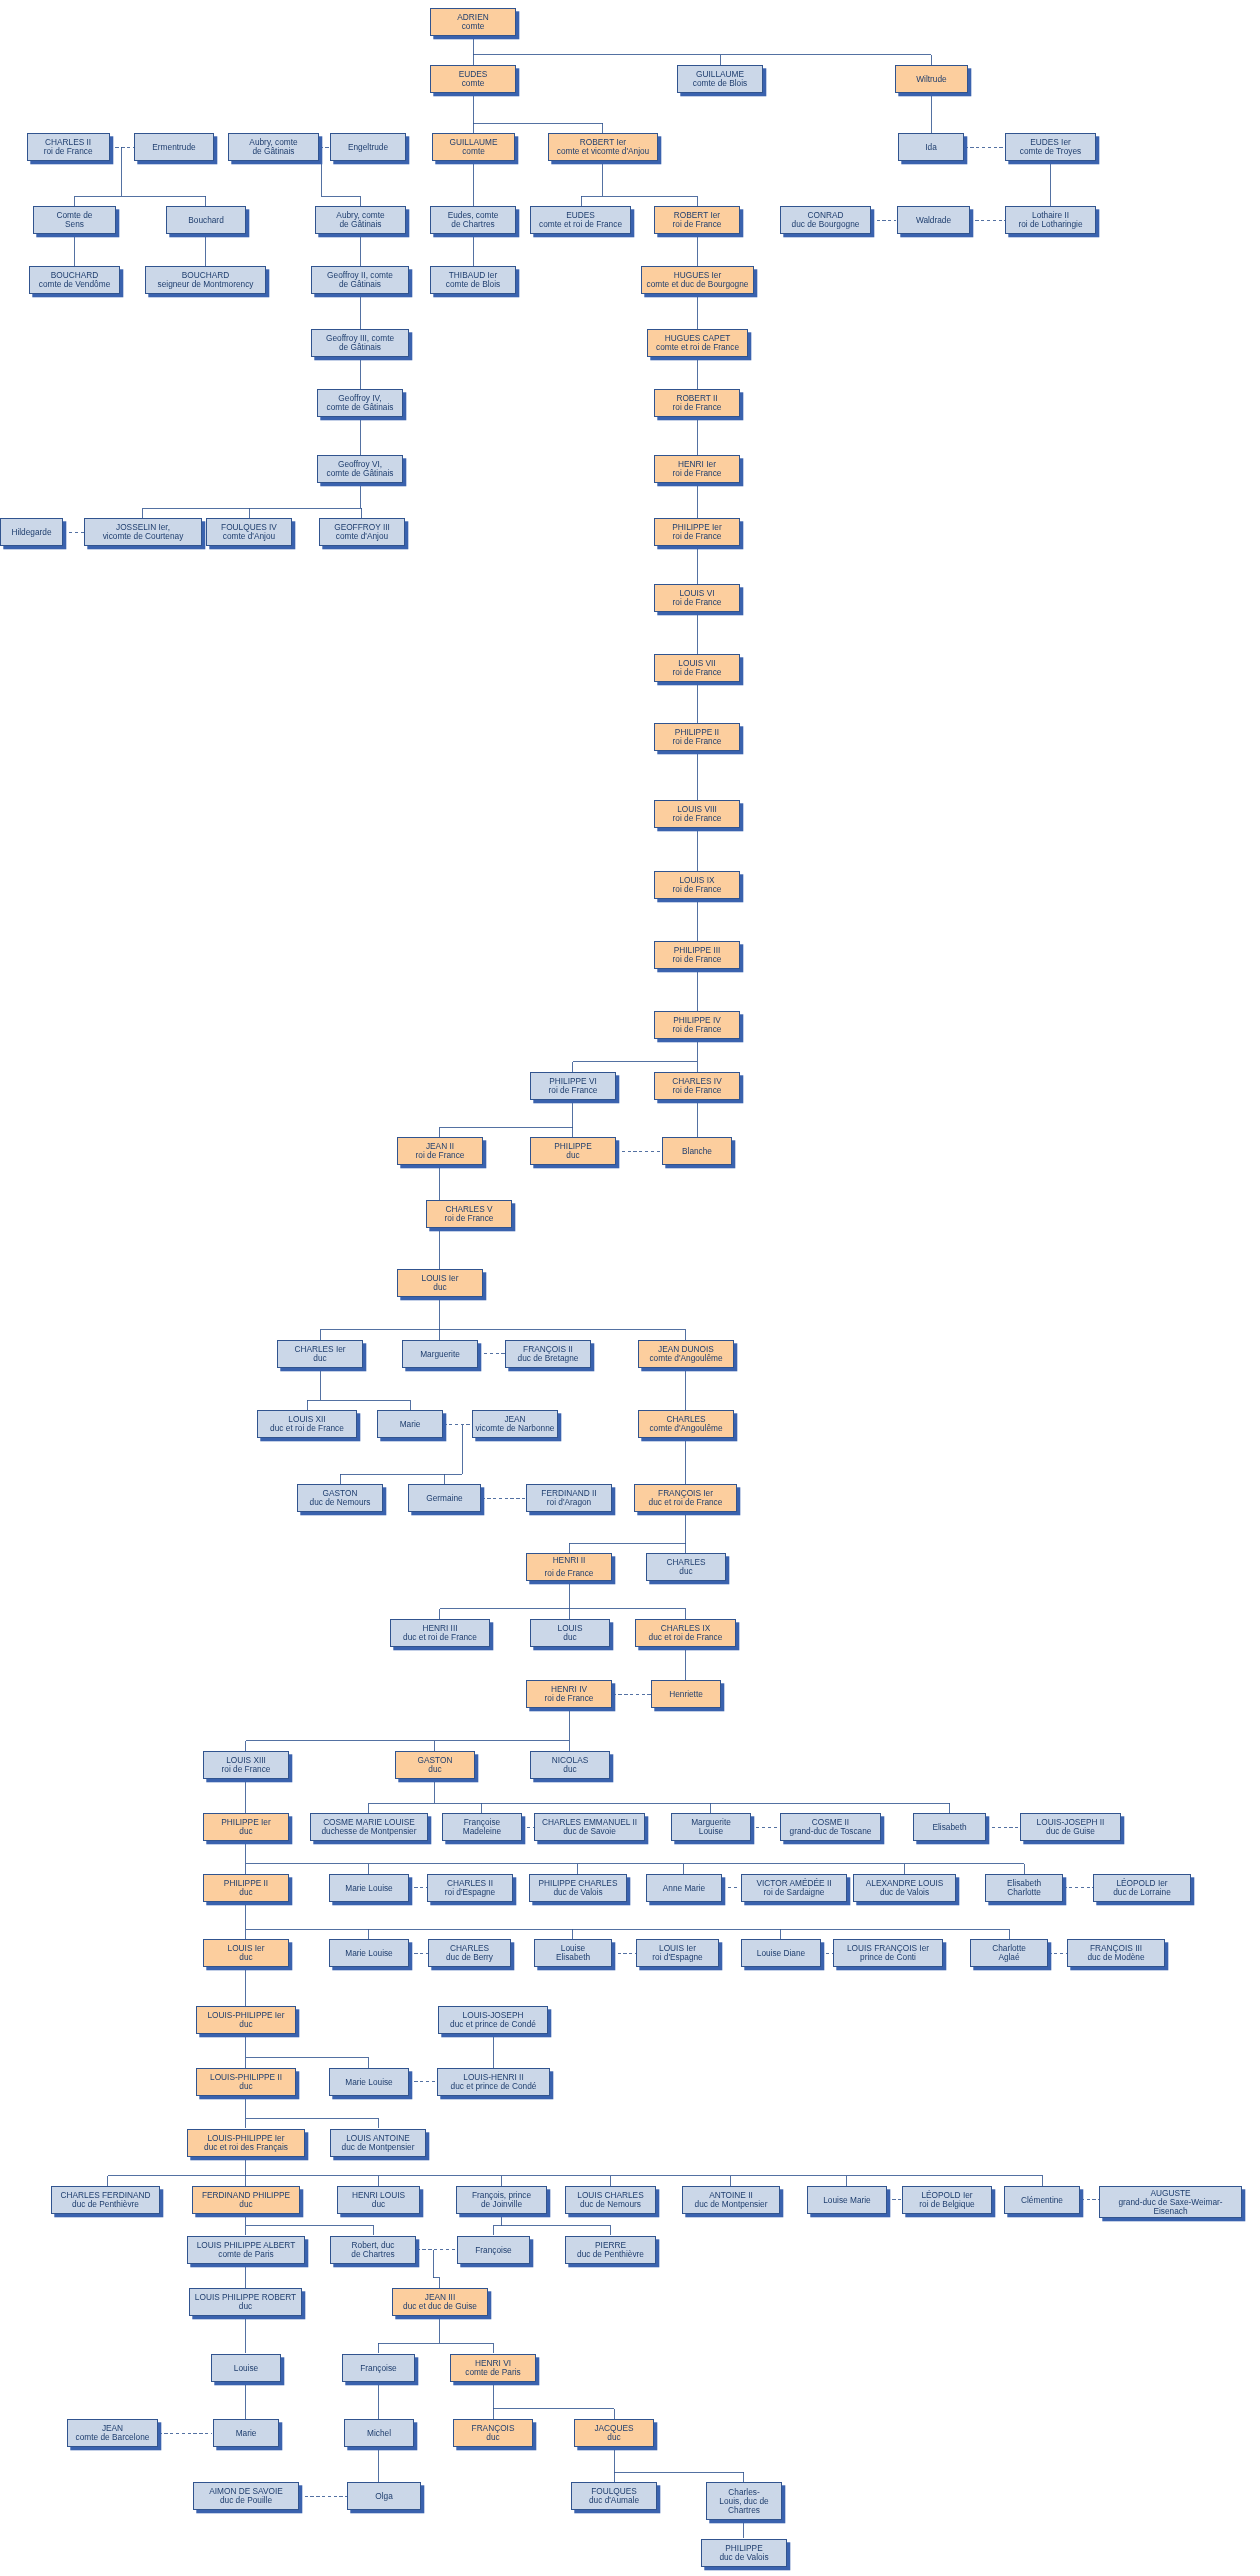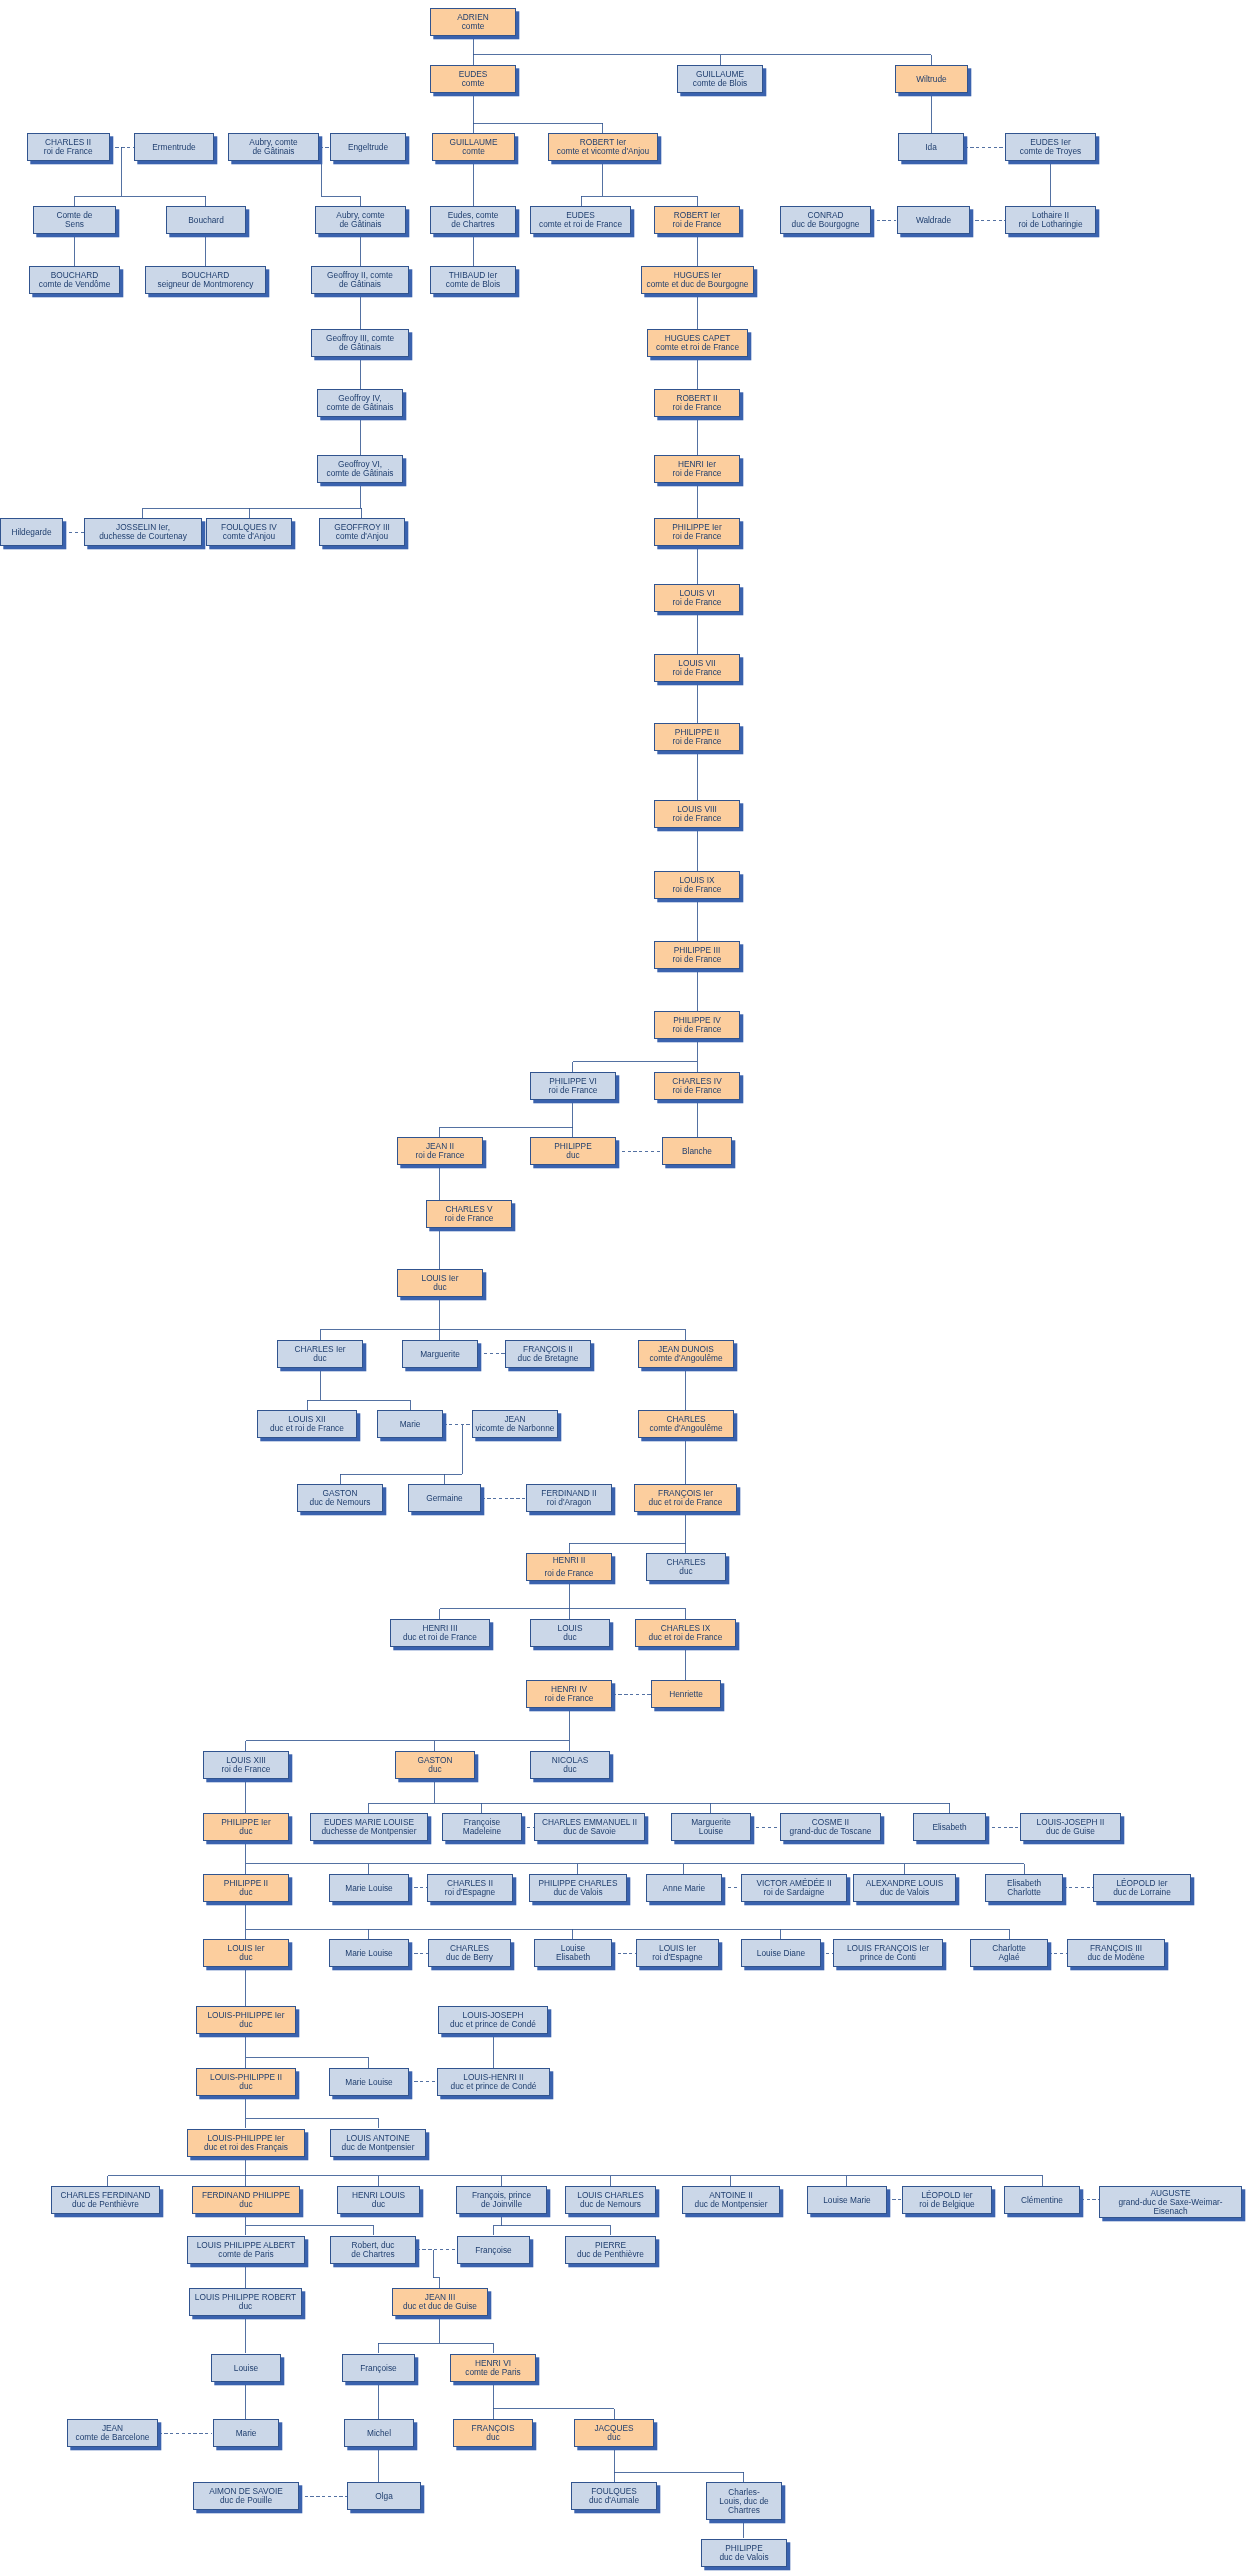--- a/index.html
+++ b/index.html
@@ -162,21 +162,21 @@
     </div>
     <div class="node p" style="left: 654px; top: 455px; width: 86px; min-height: 28px;">
       <div>HENRI Ier</div>
       <div>roi de France</div>
     </div>
     <div class="node s" style="left: 0px; top: 518px; width: 63px; min-height: 28px;">
       <div>Hildegarde</div>
     </div>
     <div class="node s" style="left: 84px; top: 518px; width: 118px; min-height: 28px;">
       <div>JOSSELIN Ier,</div>
-      <div>duchesse de Courtenay</div>
+      <div>vicomte de Courtenay</div>
     </div>
     <div class="node s" style="left: 206px; top: 518px; width: 86px; min-height: 28px;">
       <div>FOULQUES IV</div>
       <div>comte d'Anjou</div>
     </div>
     <div class="node s" style="left: 319px; top: 518px; width: 86px; min-height: 28px;">
       <div>GEOFFROY III</div>
       <div>comte d'Anjou</div>
     </div>
     <div class="node p" style="left: 654px; top: 518px; width: 86px; min-height: 28px;">
@@ -320,21 +320,21 @@
     </div>
     <div class="node s" style="left: 530px; top: 1751px; width: 80px; min-height: 28px;">
       <div>NICOLAS</div>
       <div>duc</div>
     </div>
     <div class="node p" style="left: 203px; top: 1813px; width: 86px; min-height: 28px;">
       <div>PHILIPPE Ier</div>
       <div>duc</div>
     </div>
     <div class="node s" style="left: 310px; top: 1813px; width: 118px; min-height: 28px;">
-      <div>EUDES MARIE LOUISE</div>
+      <div>COSME MARIE LOUISE</div>
       <div>duchesse de Montpensier</div>
     </div>
     <div class="node s" style="left: 442px; top: 1813px; width: 80px; min-height: 28px;">
       <div>Françoise</div>
       <div>Madeleine</div>
     </div>
     <div class="node s" style="left: 534px; top: 1813px; width: 111px; min-height: 28px;">
       <div>CHARLES EMMANUEL II</div>
       <div>duc de Savoie</div>
     </div>

